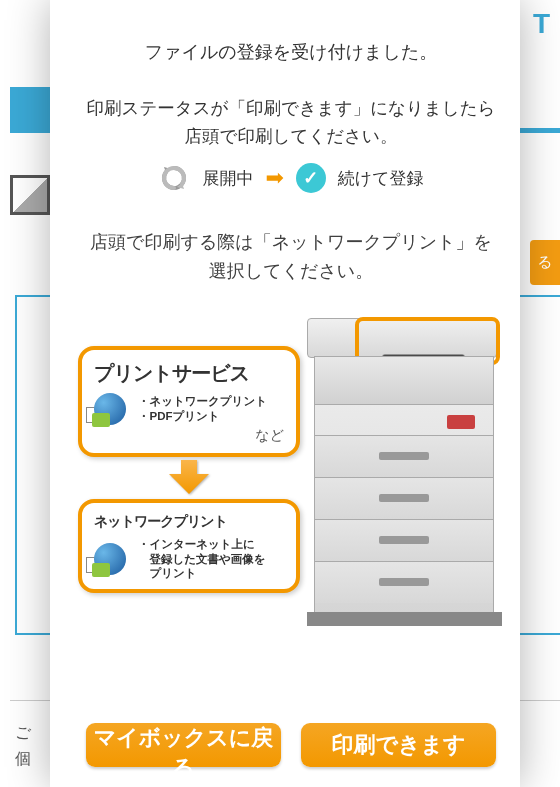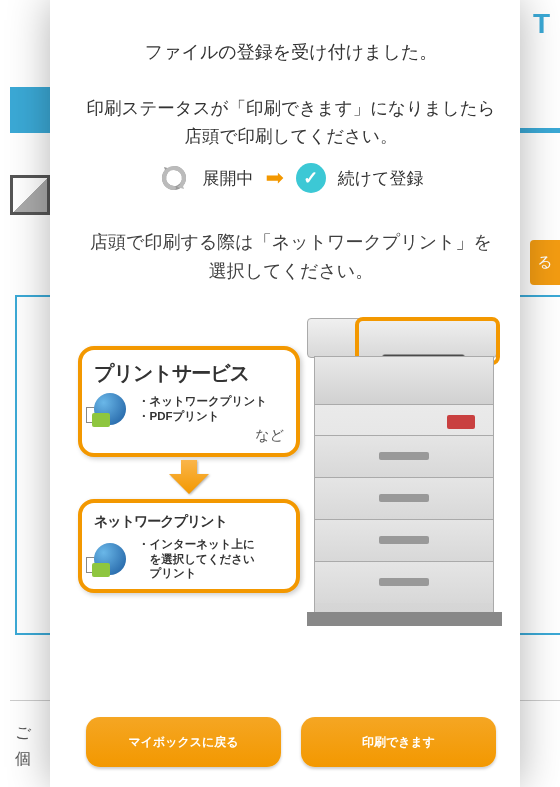--- a/index.html
+++ b/index.html
@@ -337,23 +337,23 @@
       display: flex;
       gap: 20px;
       margin-top: auto;
       padding-bottom: 20px;
     }
     .action-btn {
       flex: 1;
       background: linear-gradient(#F5A623, #F39800);
       color: #fff;
       border: none;
-      border-radius: 14px;
-      height: 50px;
-      font-size: 12px;
+      border-radius: 9px;
+      height: 44px;
+      font-size: 22px;
       font-weight: bold;
       cursor: pointer;
       box-shadow: 0 2px 3px rgba(0,0,0,0.2);
     }
   </style>
 </head>
 <body>
 
 <div class="background-partial">
   <div class="bg-top-bar">T</div>
@@ -443,21 +443,21 @@
       </div>
 
       <div class="service-box">
         <div class="service-title net">ネットワークプリント</div>
         <div class="service-sub">
           <div class="globe-wrap">
               <div class="doc-icon"></div>
               <div class="globe-icon"></div>
             </div>
           <div class="service-desc" style="white-space:pre-line">・インターネット上に
-　を選択してください
+　登録した文書や画像を
 　プリント</div>
         </div>
       </div>
     </div>
   </div>
 
   <div class="button-row">
     <button class="action-btn">マイボックスに戻る</button>
     <button class="action-btn">印刷できます</button>
   </div>

